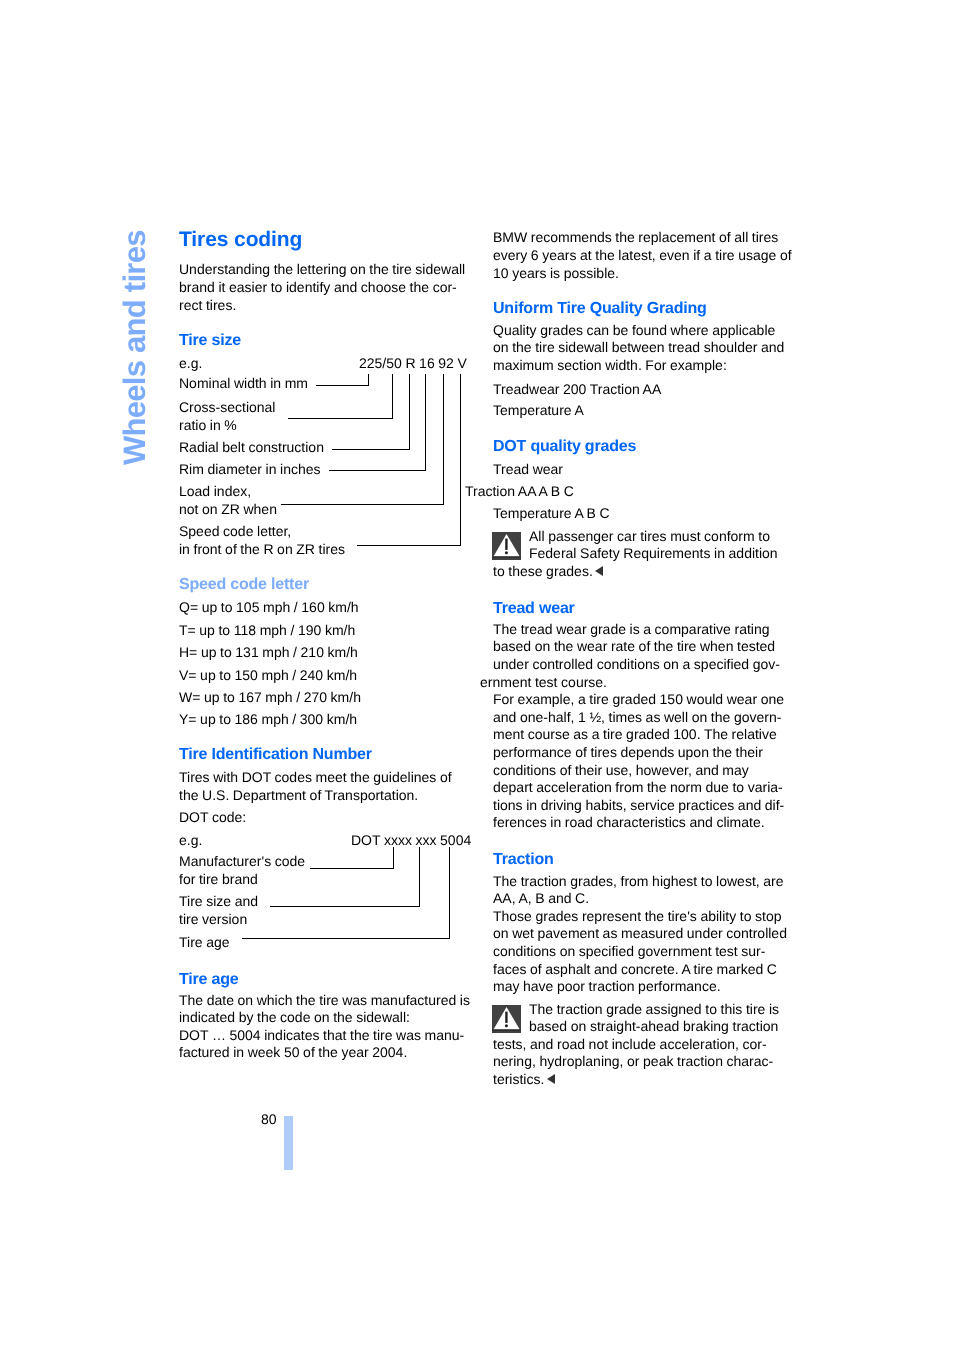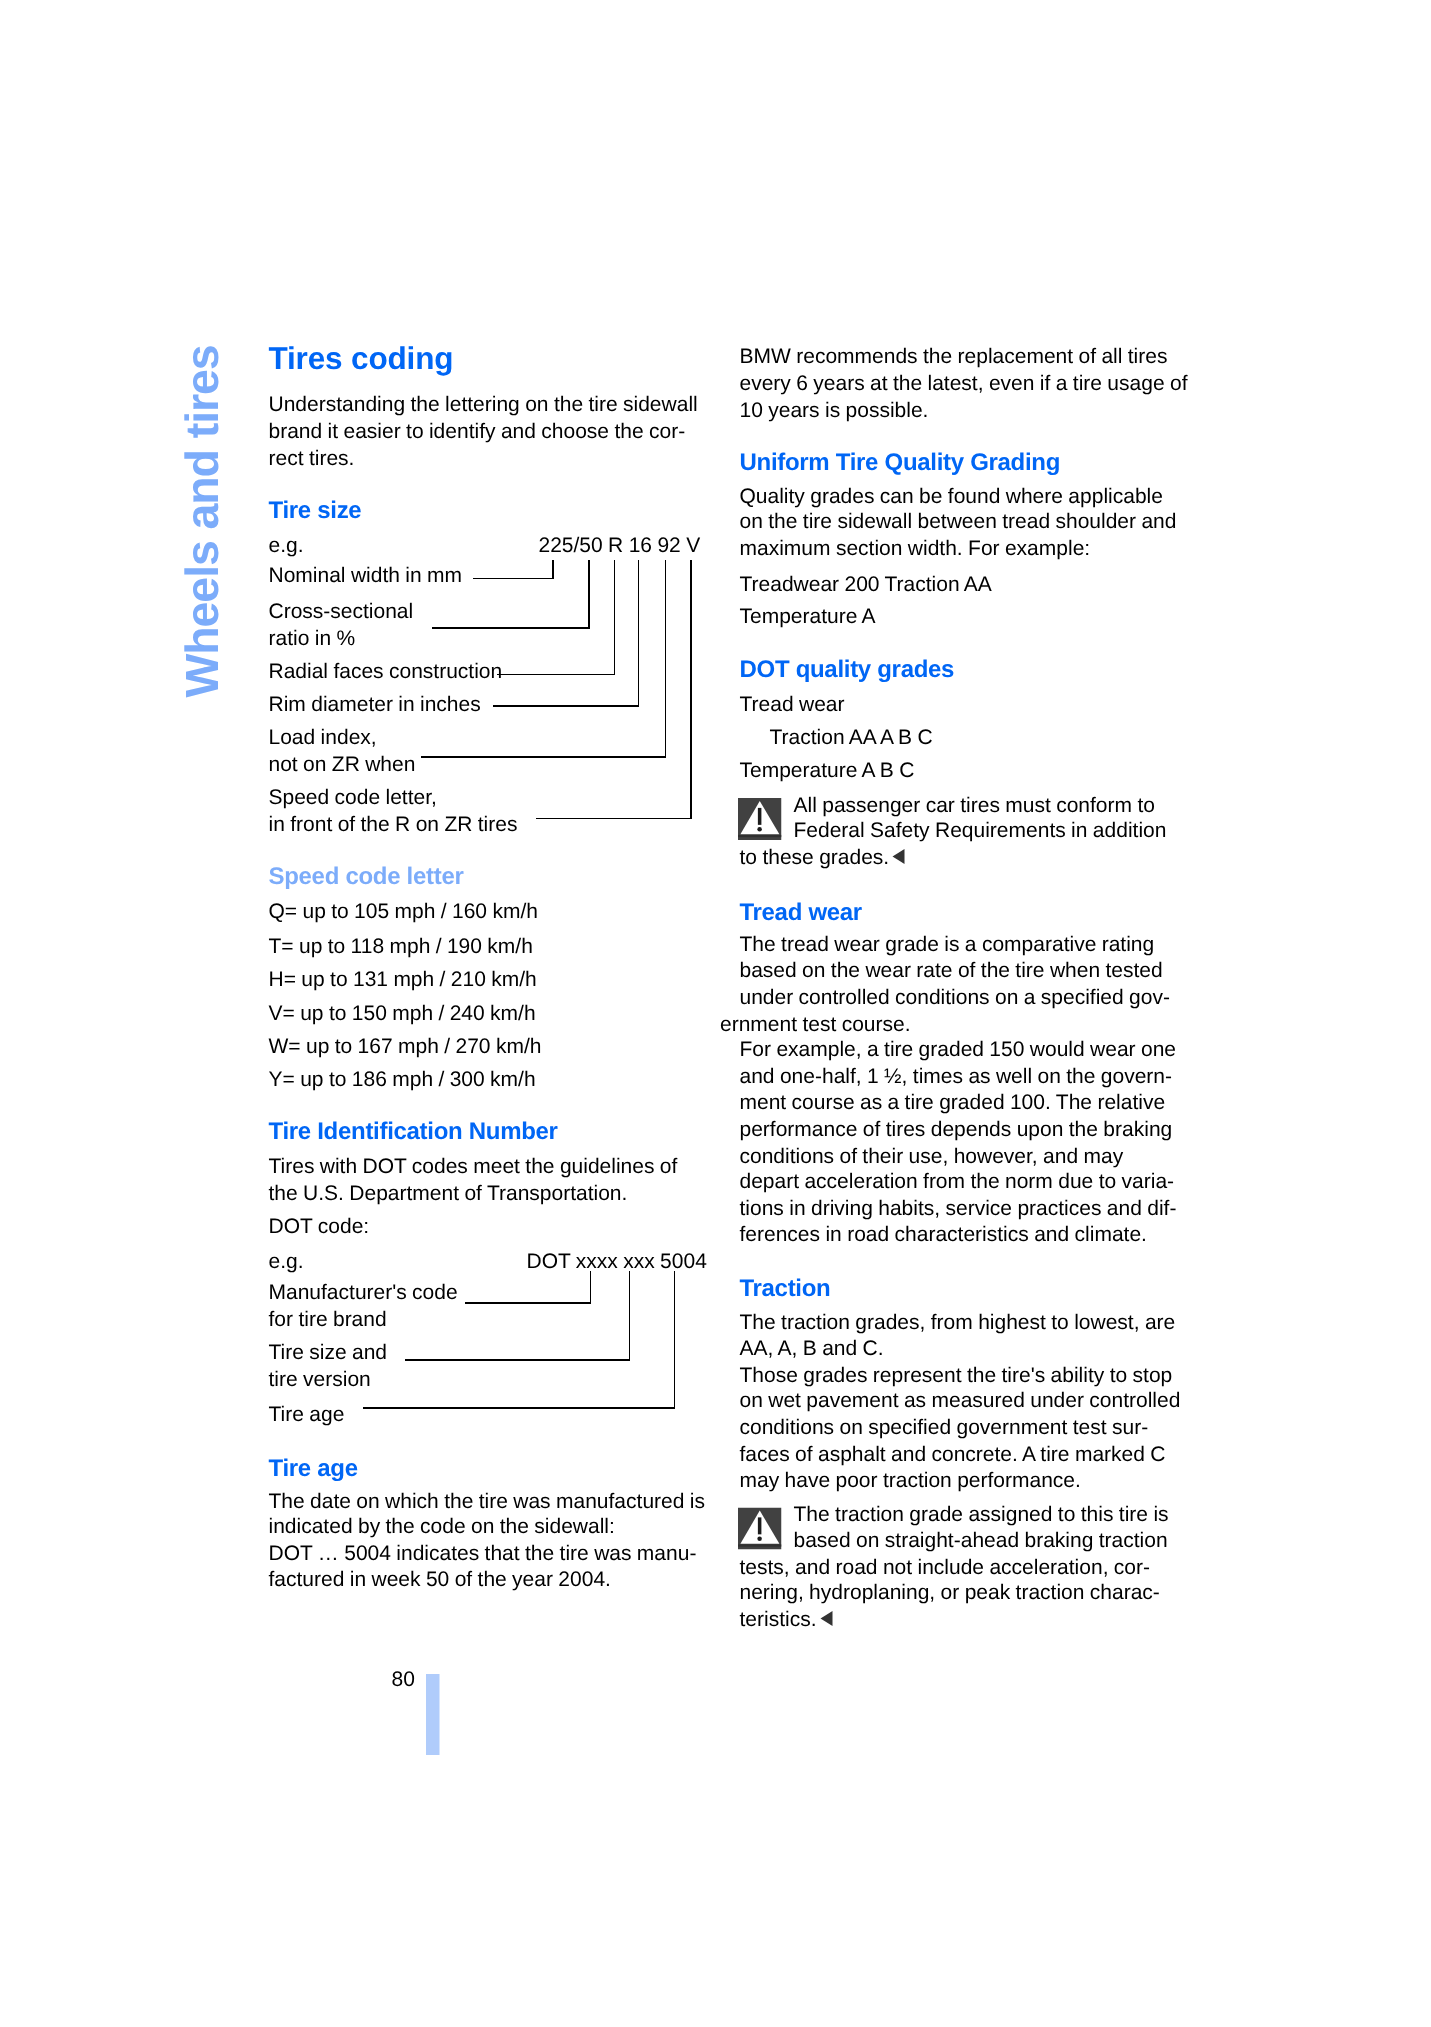--- a/index.html
+++ b/index.html
@@ -63,21 +63,21 @@
   <div class="tl" style="left:179px;top:279.9px">brand it easier to identify and choose the cor-</div>
   <div class="tl" style="left:179px;top:297.5px">rect tires.</div>
 
   <div class="h2" style="left:179px;top:333.4px">Tire size</div>
 
   <div class="tl" style="left:179px;top:356.0px">e.g.</div>
   <div class="tl" style="left:359px;top:356.0px">225/50 R 16 92 V</div>
   <div class="tl" style="left:179px;top:376.3px">Nominal width in mm</div>
   <div class="tl" style="left:179px;top:399.6px">Cross-sectional</div>
   <div class="tl" style="left:179px;top:417.7px">ratio in %</div>
-  <div class="tl" style="left:179px;top:439.9px">Radial faces construction</div>
+  <div class="tl" style="left:179px;top:439.9px">Radial belt construction</div>
   <div class="tl" style="left:179px;top:462.1px">Rim diameter in inches</div>
   <div class="tl" style="left:179px;top:484.4px">Load index,</div>
   <div class="tl" style="left:179px;top:502.0px">not on ZR when</div>
   <div class="tl" style="left:179px;top:524.3px">Speed code letter,</div>
   <div class="tl" style="left:179px;top:541.9px">in front of the R on ZR tires</div>
 
   <div class="h2 lt" style="left:179px;top:577.1px">Speed code letter</div>
   <div class="tl" style="left:179px;top:600.3px">Q= up to 105 mph / 160 km/h</div>
   <div class="tl" style="left:179px;top:623.0px">T= up to 118 mph / 190 km/h</div>
   <div class="tl" style="left:179px;top:645.3px">H= up to 131 mph / 210 km/h</div>
@@ -110,21 +110,21 @@
 
   <div class="h2" style="left:493px;top:301.4px">Uniform Tire Quality Grading</div>
   <div class="tl" style="left:493px;top:322.7px">Quality grades can be found where applicable</div>
   <div class="tl" style="left:493px;top:340.3px">on the tire sidewall between tread shoulder and</div>
   <div class="tl" style="left:493px;top:357.9px">maximum section width. For example:</div>
   <div class="tl" style="left:493px;top:381.6px">Treadwear 200 Traction AA</div>
   <div class="tl" style="left:493px;top:403.1px">Temperature A</div>
 
   <div class="h2" style="left:493px;top:439.3px">DOT quality grades</div>
   <div class="tl" style="left:493px;top:461.9px">Tread wear</div>
-  <div class="tl" style="left:513px;top:484.1px">Traction AA A B C</div>
+  <div class="tl" style="left:465px;top:484.1px">Traction AA A B C</div>
   <div class="tl" style="left:493px;top:506.3px">Temperature A B C</div>
 
   <svg class="warnico" viewBox="0 0 29 28" style="left:492px;top:531.5px">
     <rect x="0" y="0" width="29" height="28" fill="#414141"></rect>
     <path d="M14.5 2.0 L27.6 24.2 H1.6 Z" fill="#ffffff"></path>
     <rect x="13.25" y="6.6" width="2.35" height="11.3" fill="#1c1c1c"></rect>
     <circle cx="14.4" cy="20.8" r="1.5" fill="#1c1c1c"></circle>
     <rect x="0" y="24.6" width="29" height="1.5" fill="#303030"></rect>
   </svg>
   <div class="tl" style="left:529px;top:528.7px">All passenger car tires must conform to</div>
@@ -132,21 +132,21 @@
   <div class="tl" style="left:493px;top:563.9px"><span>to these grades.</span><span class="endmark"></span></div>
 
   <div class="h2" style="left:493px;top:601.2px">Tread wear</div>
   <div class="tl" style="left:493px;top:621.7px">The tread wear grade is a comparative rating</div>
   <div class="tl" style="left:493px;top:639.3px">based on the wear rate of the tire when tested</div>
   <div class="tl" style="left:493px;top:656.9px">under controlled conditions on a specified gov-</div>
   <div class="tl" style="left:480px;top:674.5px">ernment test course.</div>
   <div class="tl" style="left:493px;top:692.1px">For example, a tire graded 150 would wear one</div>
   <div class="tl" style="left:493px;top:709.7px">and one-half, 1 ½, times as well on the govern-</div>
   <div class="tl" style="left:493px;top:727.3px">ment course as a tire graded 100. The relative</div>
-  <div class="tl" style="left:493px;top:744.9px">performance of tires depends upon the braking</div>
+  <div class="tl" style="left:493px;top:744.9px">performance of tires depends upon the their</div>
   <div class="tl" style="left:493px;top:762.5px">conditions of their use, however, and may</div>
   <div class="tl" style="left:493px;top:780.1px">depart acceleration from the norm due to varia-</div>
   <div class="tl" style="left:493px;top:797.7px">tions in driving habits, service practices and dif-</div>
   <div class="tl" style="left:493px;top:815.3px">ferences in road characteristics and climate.</div>
 
   <div class="h2" style="left:493px;top:851.9px">Traction</div>
   <div class="tl" style="left:493px;top:873.6px">The traction grades, from highest to lowest, are</div>
   <div class="tl" style="left:493px;top:891.2px">AA, A, B and C.</div>
   <div class="tl" style="left:493px;top:908.8px">Those grades represent the tire's ability to stop</div>
   <div class="tl" style="left:493px;top:926.4px">on wet pavement as measured under controlled</div>

